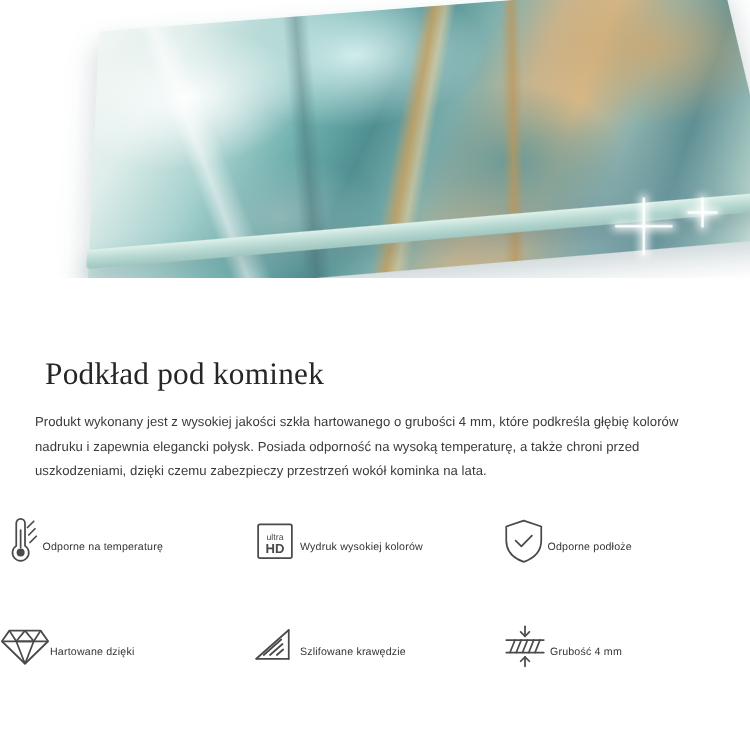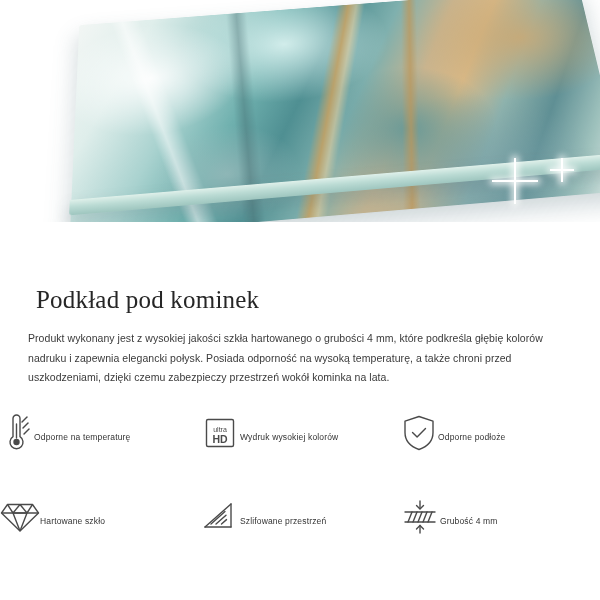--- a/index.html
+++ b/index.html
@@ -244,35 +244,35 @@
         <svg width="40" height="36" viewBox="0 0 40 36" fill="none" stroke="#4a4a4a" stroke-width="1.4" stroke-linejoin="round">
           <path d="M7.5 5.5h25l6 8.5L20 32 1.5 14z"></path>
           <path d="M1.5 14h37"></path>
           <path d="M7.5 5.5 13 14l7 18"></path>
           <path d="M32.5 5.5 27 14l-7 18"></path>
           <path d="M13 14h14"></path>
           <path d="M20 5.5 13 14"></path>
           <path d="M20 5.5 27 14"></path>
         </svg>
       </div>
-      <div class="feature-label">Hartowane szkło</div>
+      <div class="feature-label">Hartowane dzięki</div>
     </div>
 
     <div class="feature">
       <div class="feature-icon">
         <svg width="40" height="34" viewBox="0 0 40 34" fill="none" stroke="#4a4a4a" stroke-width="1.4" stroke-linecap="round">
           <path d="M5 27 31 4"></path>
           <path d="M5 27h26"></path>
           <path d="M31 4v23"></path>
           <path d="M11 24l14-12.4"></path>
           <path d="M16 24l10-8.8"></path>
           <path d="M21.5 24l5-4.4"></path>
         </svg>
       </div>
-      <div class="feature-label">Szlifowane przestrzeń</div>
+      <div class="feature-label">Szlifowane krawędzie</div>
     </div>
 
     <div class="feature">
       <div class="feature-icon">
         <svg width="40" height="38" viewBox="0 0 40 38" fill="none" stroke="#4a4a4a" stroke-width="1.4" stroke-linecap="round">
           <path d="M20 3v7.5"></path>
           <path d="M16.5 7.5 20 11l3.5-3.5"></path>
           <path d="M5 14h30"></path>
           <path d="M5 24h30"></path>
           <path d="M8 24l4-10M13 24l4-10M18 24l4-10M23 24l4-10M28 24l4-10"></path>

